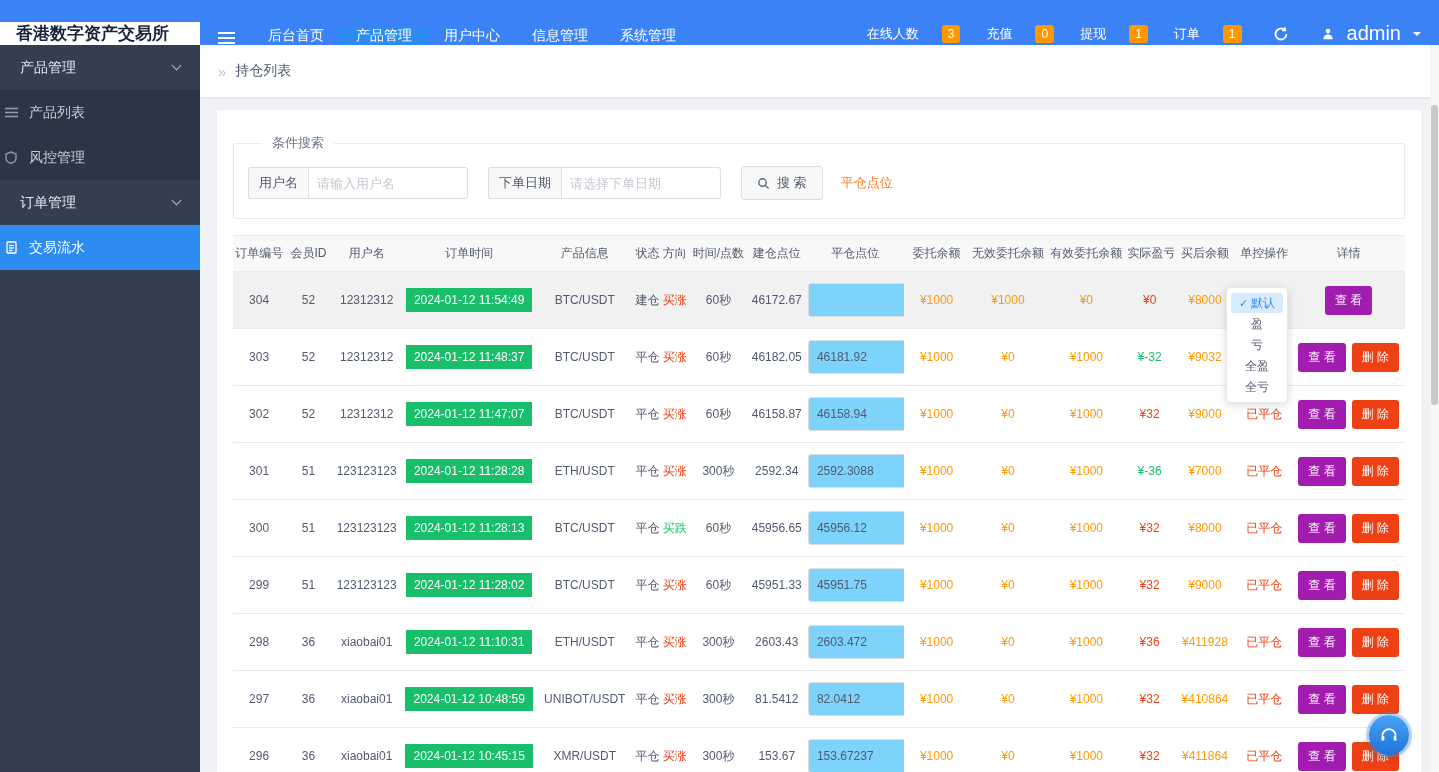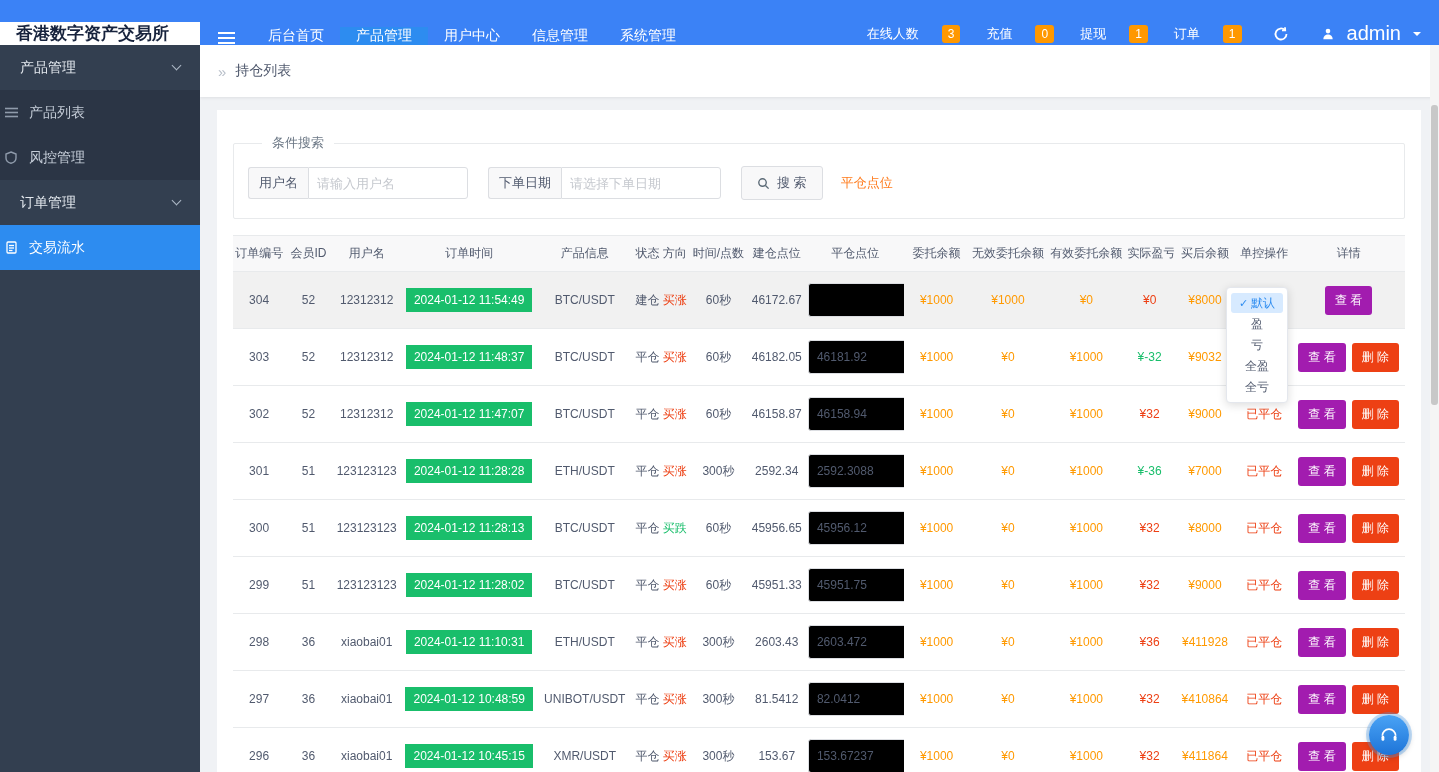--- a/index.html
+++ b/index.html
@@ -47,21 +47,21 @@
 .auto-refresh{margin-left:18px;font-size:13px;color:#ff7b1c;text-decoration:none;cursor:pointer}
 
 
 table.grid{width:100%;border-collapse:collapse;table-layout:fixed}
 .grid th{height:36px;background:#f8f8f9;color:#515a6e;font-size:12px;font-weight:400;white-space:nowrap;overflow:hidden;border-top:1px solid #e8eaec;border-bottom:1px solid #e8eaec;padding:0 2px;text-align:center}
 .grid td{height:57px;border-bottom:1px solid #e8eaec;text-align:center;font-size:12px;color:#515a6e;padding:0 2px;white-space:nowrap;overflow:hidden}
 tr.hl td{background:#f1f1f1}
 .time-btn{display:inline-block;background:#19be6b;color:#fff;font-size:12px;padding:5px 8px;border-radius:0;cursor:pointer}
 .dir.up{color:#ed4014}
 .dir.down{color:#19be6b}
-.close-input{width:109px;height:34px;border:1px solid #dcdee2;border-radius:3px;padding:0 8px;font-size:12px;color:#515a6e;outline:none;background:#000000}
+.close-input{width:109px;height:34px;border:1px solid #dcdee2;border-radius:3px;padding:0 8px;font-size:12px;color:#515a6e;outline:none;background:#7dd3fc}
 .amt{color:#ff9900}
 .profit.up{color:#ed4014}
 .profit.down{color:#19be6b}
 .closed{color:#ed4014}
 .btn{border:none;color:#fff;font-size:12px;padding:6px 10px;border-radius:3px;cursor:pointer;margin:0 3px}
 .btn.view{background:#a21caf}
 .btn.del{background:#ed4014}
 
 
 .control-dropdown{position:absolute;left:1226px;top:287px;width:62px;background:#fff;border:1px solid #e4e7ed;border-radius:4px;box-shadow:0 2px 10px rgba(0,0,0,.14);padding:4px;z-index:50}

